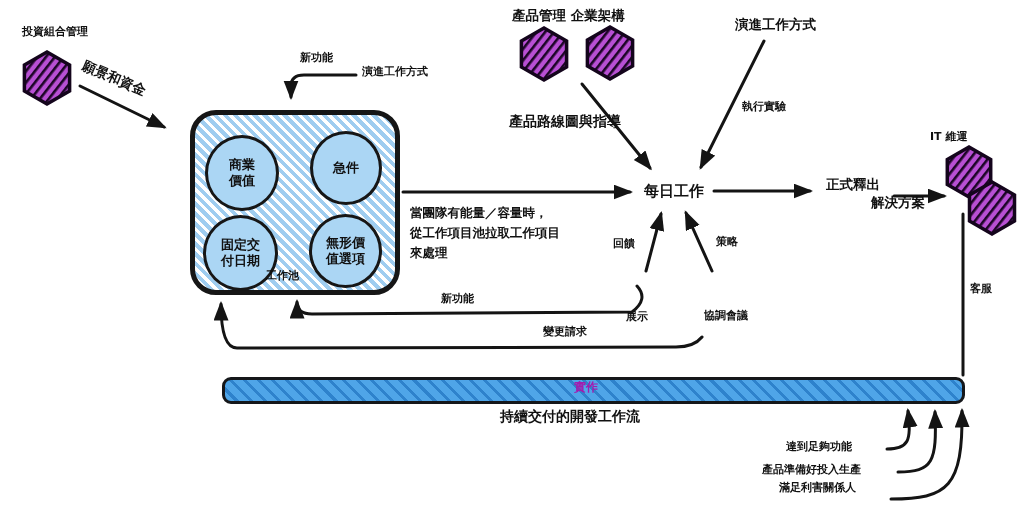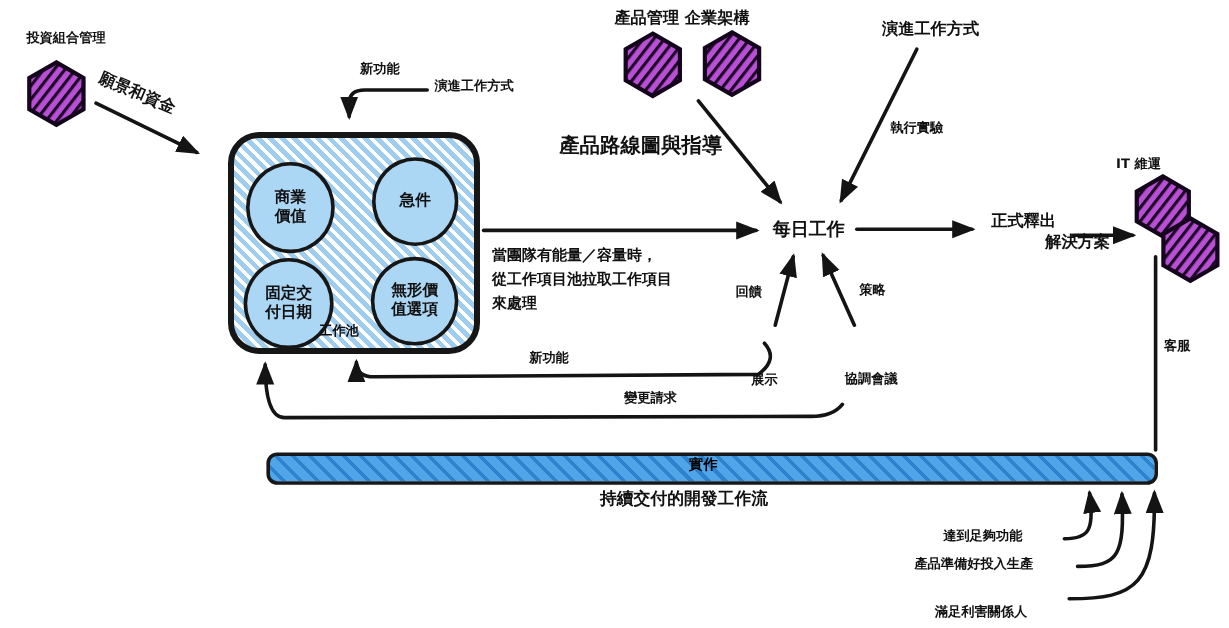--- a/index.html
+++ b/index.html
@@ -25,21 +25,21 @@
     background:#abd6f4;display:flex;align-items:center;justify-content:center;
     text-align:center;font-weight:bold;font-size:13px;line-height:1.25;box-sizing:border-box;
   }
   .pool-circle span{display:block;}
   
   .cadence-bar{
     position:absolute;left:222px;top:377px;width:743px;height:27px;
     border:3px solid #15171a;border-radius:9px;box-sizing:border-box;
     background:repeating-linear-gradient(45deg,#4fa5e8 0px,#4fa5e8 7px,#2e82cc 7px,#2e82cc 10px);
   }
-  .bar-label{position:absolute;left:574px;top:381px;font-size:12px;color:#000000;}
+  .bar-label{position:absolute;left:574px;top:381px;font-size:12px;color:#a21caf;}
   .two-line span{display:block;}
 </style>
 </head>
 <body>
 
 <div id="stage">
 
   <svg id="svg-overlay" viewBox="0 0 1024 523" xmlns="http://www.w3.org/2000/svg">
     <defs>
       <marker id="ah" markerWidth="7" markerHeight="6" refX="5.5" refY="2.5" orient="auto">
@@ -117,40 +117,40 @@
   <div class="lbl bar-label">實作</div>
   <div class="lbl" style="left:500px;top:408px;font-size:14px;">持續交付的開發工作流</div>
 
   <div class="lbl" style="left:22px;top:26px;">投資組合管理</div>
   <div class="lbl" style="left:86px;top:58px;transform:rotate(23deg);transform-origin:left top;font-size:13.5px;">願景和資金</div>
 
   <div class="lbl" style="left:300px;top:52px;">新功能</div>
   <div class="lbl" style="left:362px;top:66px;">演進工作方式</div>
 
   <div class="lbl" style="left:512px;top:8px;font-size:13.5px;">產品管理 企業架構</div>
-  <div class="lbl" style="left:466px;top:113px;font-size:17px;text-align:center;">產品路線圖與指導</div>
+  <div class="lbl" style="left:509px;top:113px;font-size:14px;text-align:center;">產品路線圖與指導</div>
 
   <div class="lbl" style="left:735px;top:17px;font-size:13.5px;">演進工作方式</div>
   <div class="lbl" style="left:742px;top:101px;">執行實驗</div>
 
   <div class="lbl" style="left:644px;top:183px;font-size:15px;">每日工作</div>
 
   <div class="lbl" style="left:410px;top:206px;font-size:12.5px;">當團隊有能量／容量時，</div>
   <div class="lbl" style="left:410px;top:226px;font-size:12.5px;">從工作項目池拉取工作項目</div>
   <div class="lbl" style="left:410px;top:246px;font-size:12.5px;">來處理</div>
 
   <div class="lbl" style="left:613px;top:238px;">回饋</div>
   <div class="lbl" style="left:626px;top:275px;margin-top:36px;">展示</div>
   <div class="lbl" style="left:716px;top:236px;">策略</div>
   <div class="lbl" style="left:704px;top:278px;margin-top:32px;">協調會議</div>
   <div class="lbl" style="left:441px;top:293px;">新功能</div>
-  <div class="lbl" style="left:520px;top:326px;">變更請求</div>
+  <div class="lbl" style="left:543px;top:326px;">變更請求</div>
 
   <div class="lbl" style="left:826px;top:177px;font-size:13.5px;">正式釋出</div>
   <div class="lbl" style="left:826px;top:195px;font-size:13.5px;margin-left:45px;">解決方案</div>
   <div class="lbl" style="left:930px;top:131px;">IT 維運</div>
   <div class="lbl" style="left:970px;top:236px;margin-top:47px;">客服</div>
 
   <div class="lbl" style="left:786px;top:441px;">達到足夠功能</div>
   <div class="lbl" style="left:762px;top:464px;">產品準備好投入生產</div>
-  <div class="lbl" style="left:779px;top:504px;">滿足利害關係人</div>
+  <div class="lbl" style="left:779px;top:482px;">滿足利害關係人</div>
 
 </div>
 
 </body></html>

